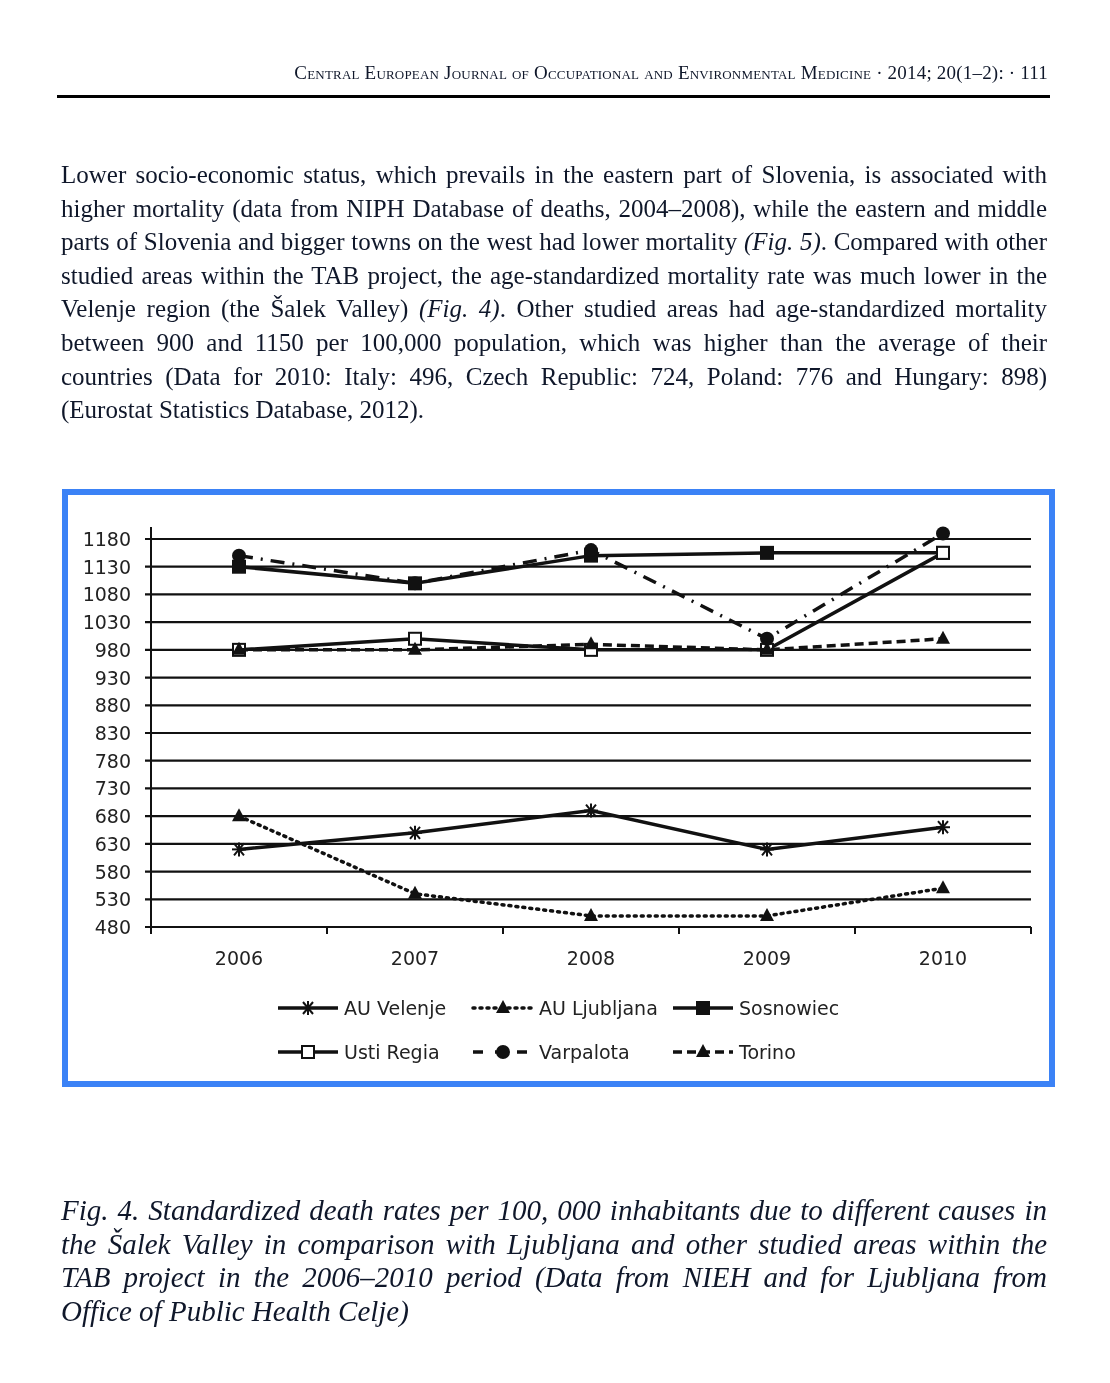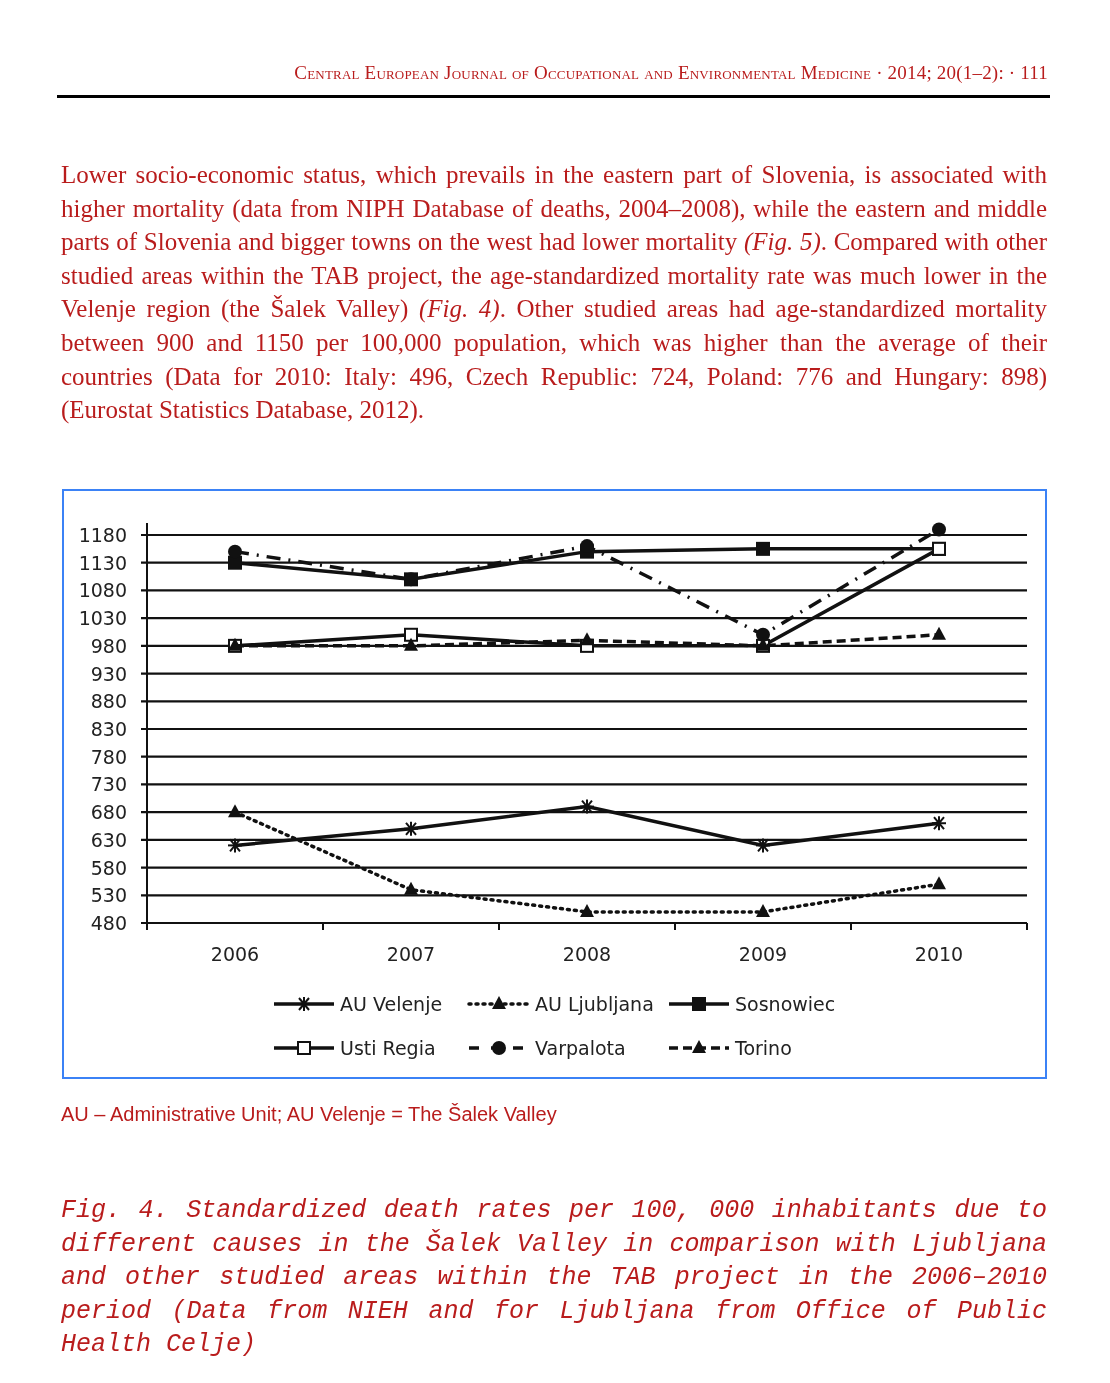--- a/index.html
+++ b/index.html
@@ -1,27 +1,27 @@
 <!DOCTYPE html>
 <html><head>
 <meta charset="utf-8">
 <style>
   body { margin:0; background:#fff; }
-  .page { position:relative; width:1110px; height:1383px; background:#fff; color:#b91c1c; overflow:hidden; }
+  .page { position:relative; width:1110px; height:1383px; background:#fff; color:#0f172a; overflow:hidden; }
   .header { position:absolute; left:62px; top:62px; width:986px; text-align:right;
     font-family:"Liberation Serif", serif; font-size:19px; font-variant:small-caps; letter-spacing:0.2px; }
   .rule { position:absolute; left:57px; top:95px; width:993px; height:3px; background:#000; }
   .body-text { position:absolute; left:61px; top:158px; width:986px; font-family:"Liberation Serif", serif;
     font-size:25px; line-height:33.6px; text-align:justify; }
   .body-text i { }
-  .chart-frame { position:absolute; left:62px; top:489px; width:981px; height:586px; border:2px solid #3b82f6; box-sizing:content-box; }
+  .chart-frame { position:absolute; left:62px; top:489px; width:981px; height:586px; border:6px solid #3b82f6; box-sizing:content-box; }
   svg text { font-family:"DejaVu Sans", sans-serif; }
   .notes { position:absolute; left:61px; top:1098px; font-family:"Liberation Sans", sans-serif; font-size:20px; line-height:33px; }
-  .caption { position:absolute; left:61px; top:1194px; width:986px; font-family:Liberation Mono, monospace; font-style:italic;
-    font-size:25px; line-height:33.5px; text-align:justify; }
+  .caption { position:absolute; left:61px; top:1194px; width:986px; font-family:Liberation Serif, serif; font-style:italic;
+    font-size:29px; line-height:33.5px; text-align:justify; }
 </style>
 </head>
 <body>
 
 <div class="page">
   <div class="header">
     <span>Central European Journal of Occupational and Environmental Medicine</span>
     <span>· 2014; 20(1–2): · 111</span>
   </div>
   <div class="rule"></div>
@@ -155,17 +155,16 @@
         <line x1="405" x2="465" y1="557" y2="557" stroke="#111" stroke-width="3.5" stroke-dasharray="10 12" stroke-linecap="butt"></line>
         <circle cx="435" cy="557" r="7" fill="#111"></circle>
         <text x="471" y="564" font-size="19" fill="#222">Varpalota</text>
         <line x1="605" x2="665" y1="557" y2="557" stroke="#111" stroke-width="3.5" stroke-dasharray="9 5" stroke-linecap="butt"></line>
         <polygon points="635,549 628,562 642,562" fill="#111"></polygon>
         <text x="671" y="564" font-size="19" fill="#222">Torino</text>
       </svg>
   </div>
 
   <div class="notes">
-    <div>AU – Administrative Unit; AU Velenje = The Šalek Valley</div>
   </div>
 
   <div class="caption">Fig. 4. Standardized death rates per 100, 000 inhabitants due to different causes in the Šalek Valley in comparison with Ljubljana and other studied areas within the TAB project  in the 2006–2010 period (Data from NIEH and for Ljubljana from Office of Public Health Celje)</div>
 </div>
 
 </body></html>

